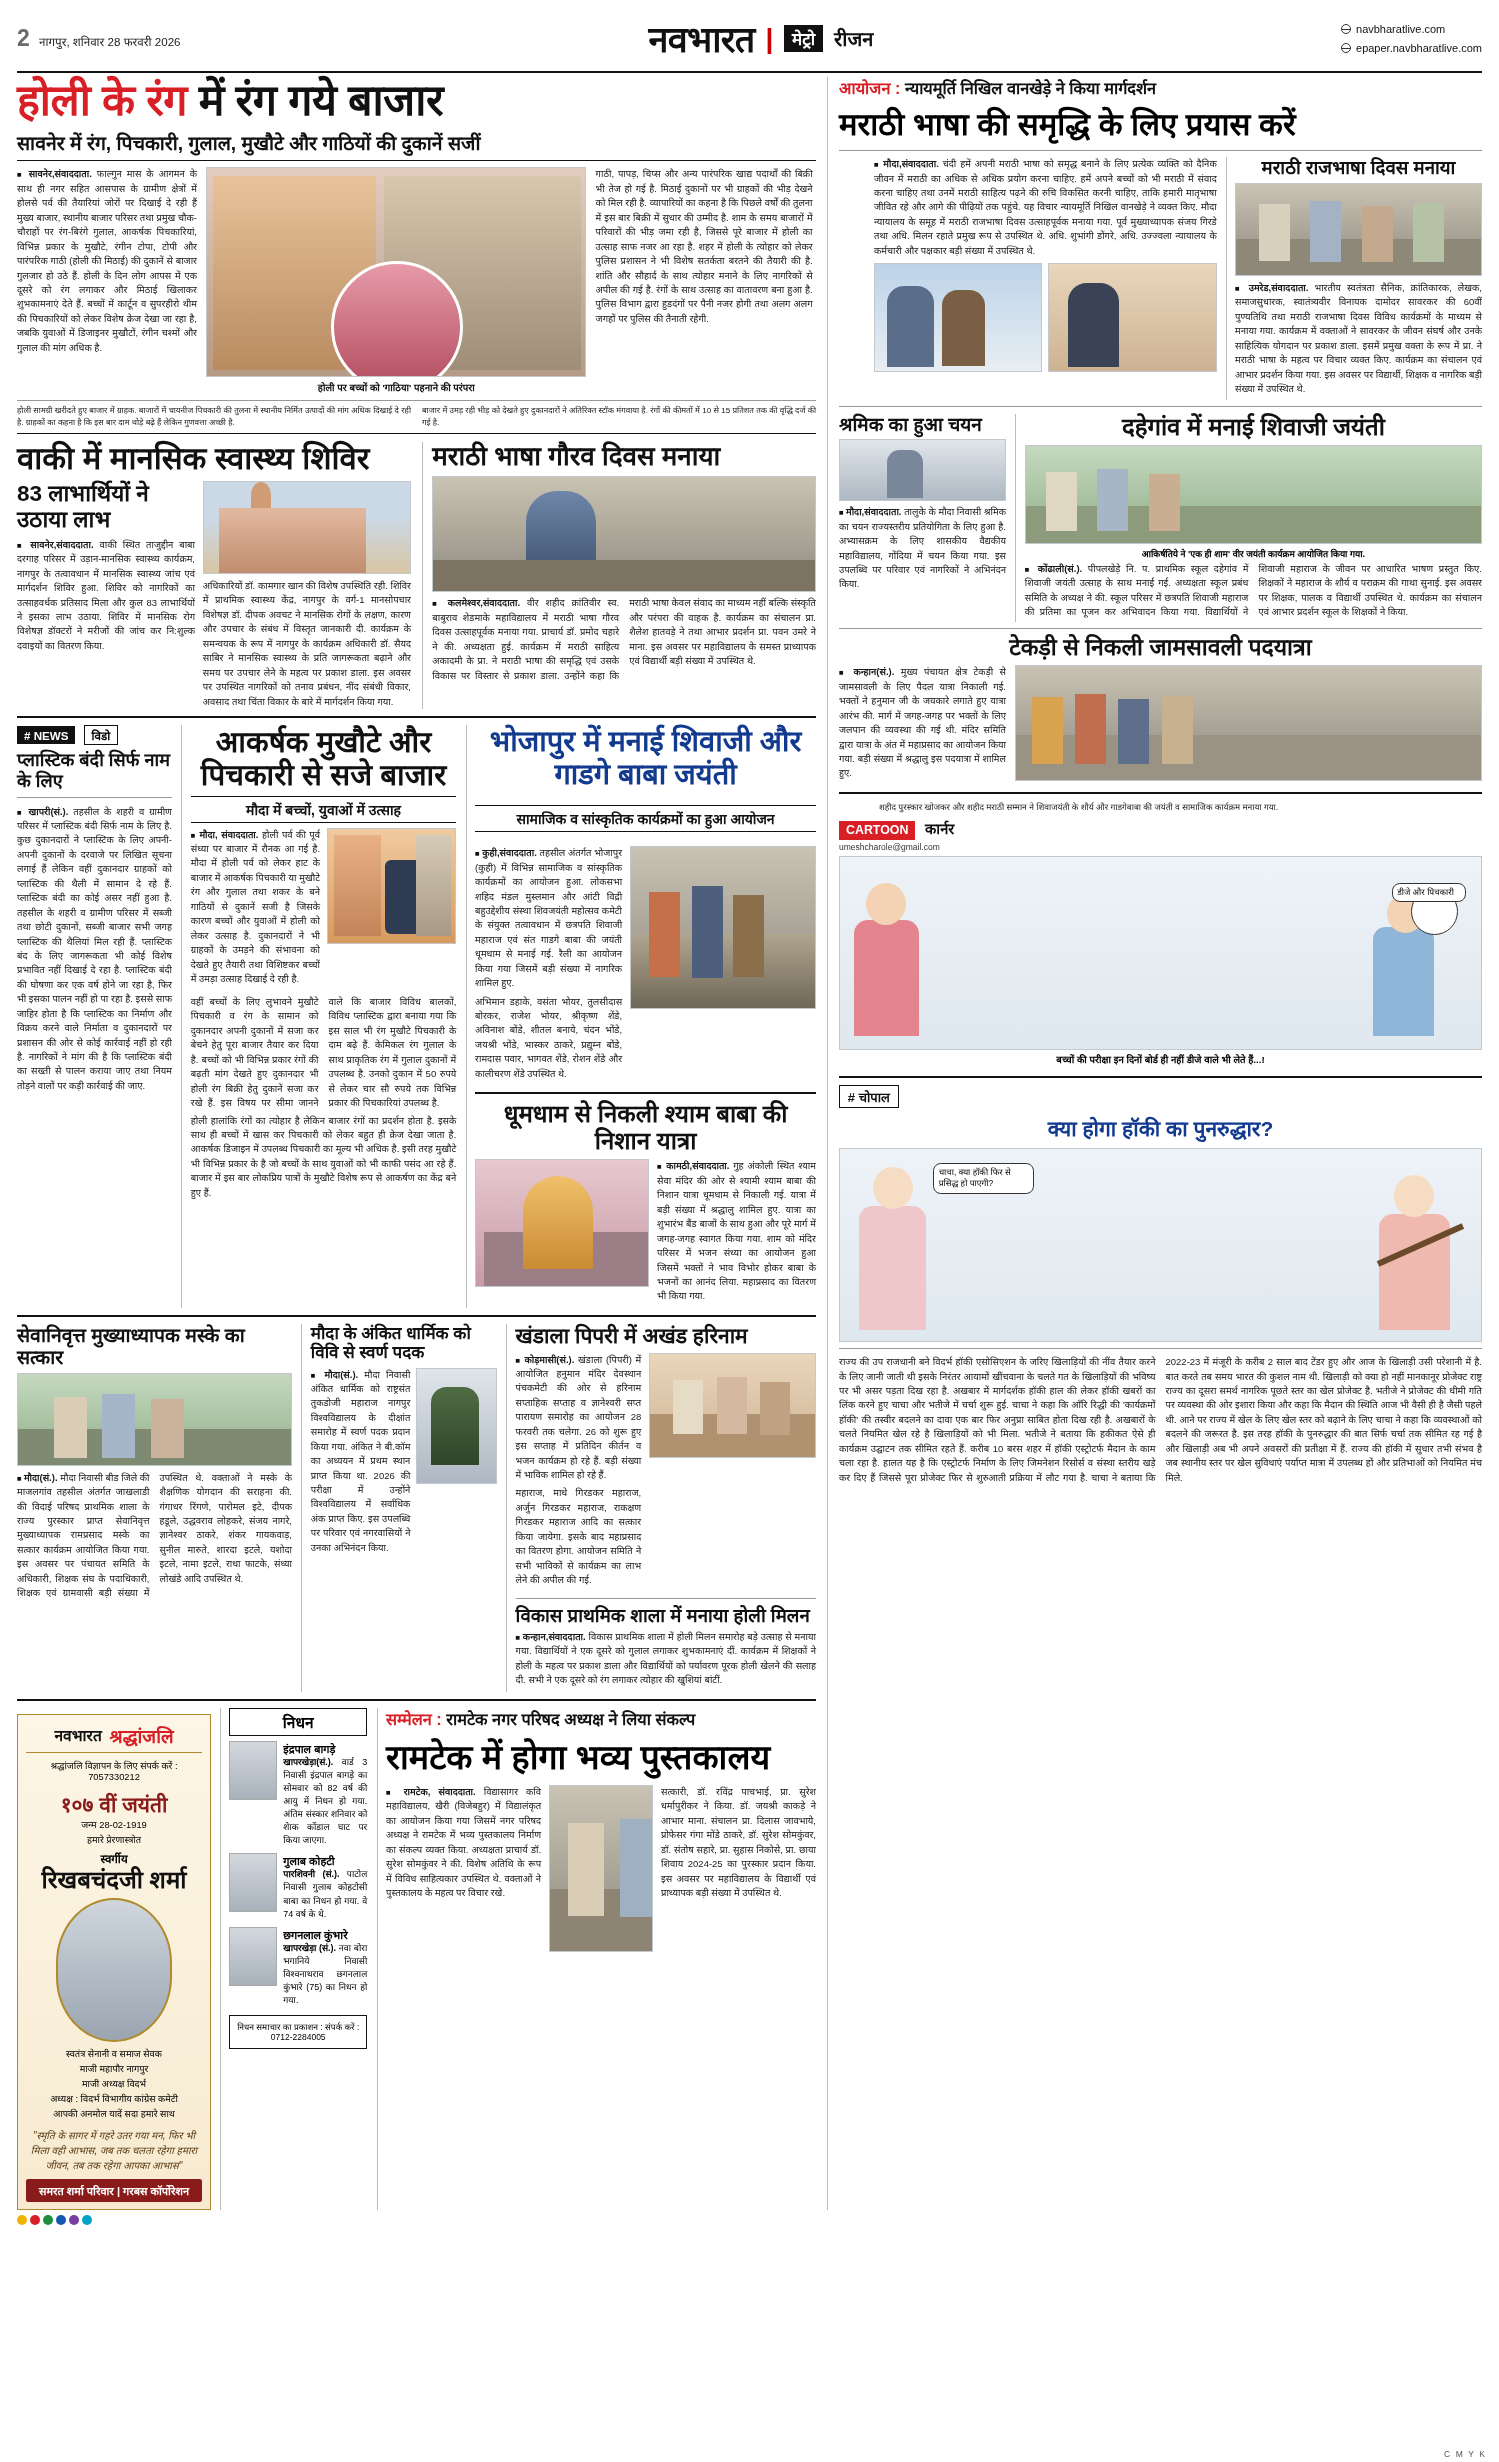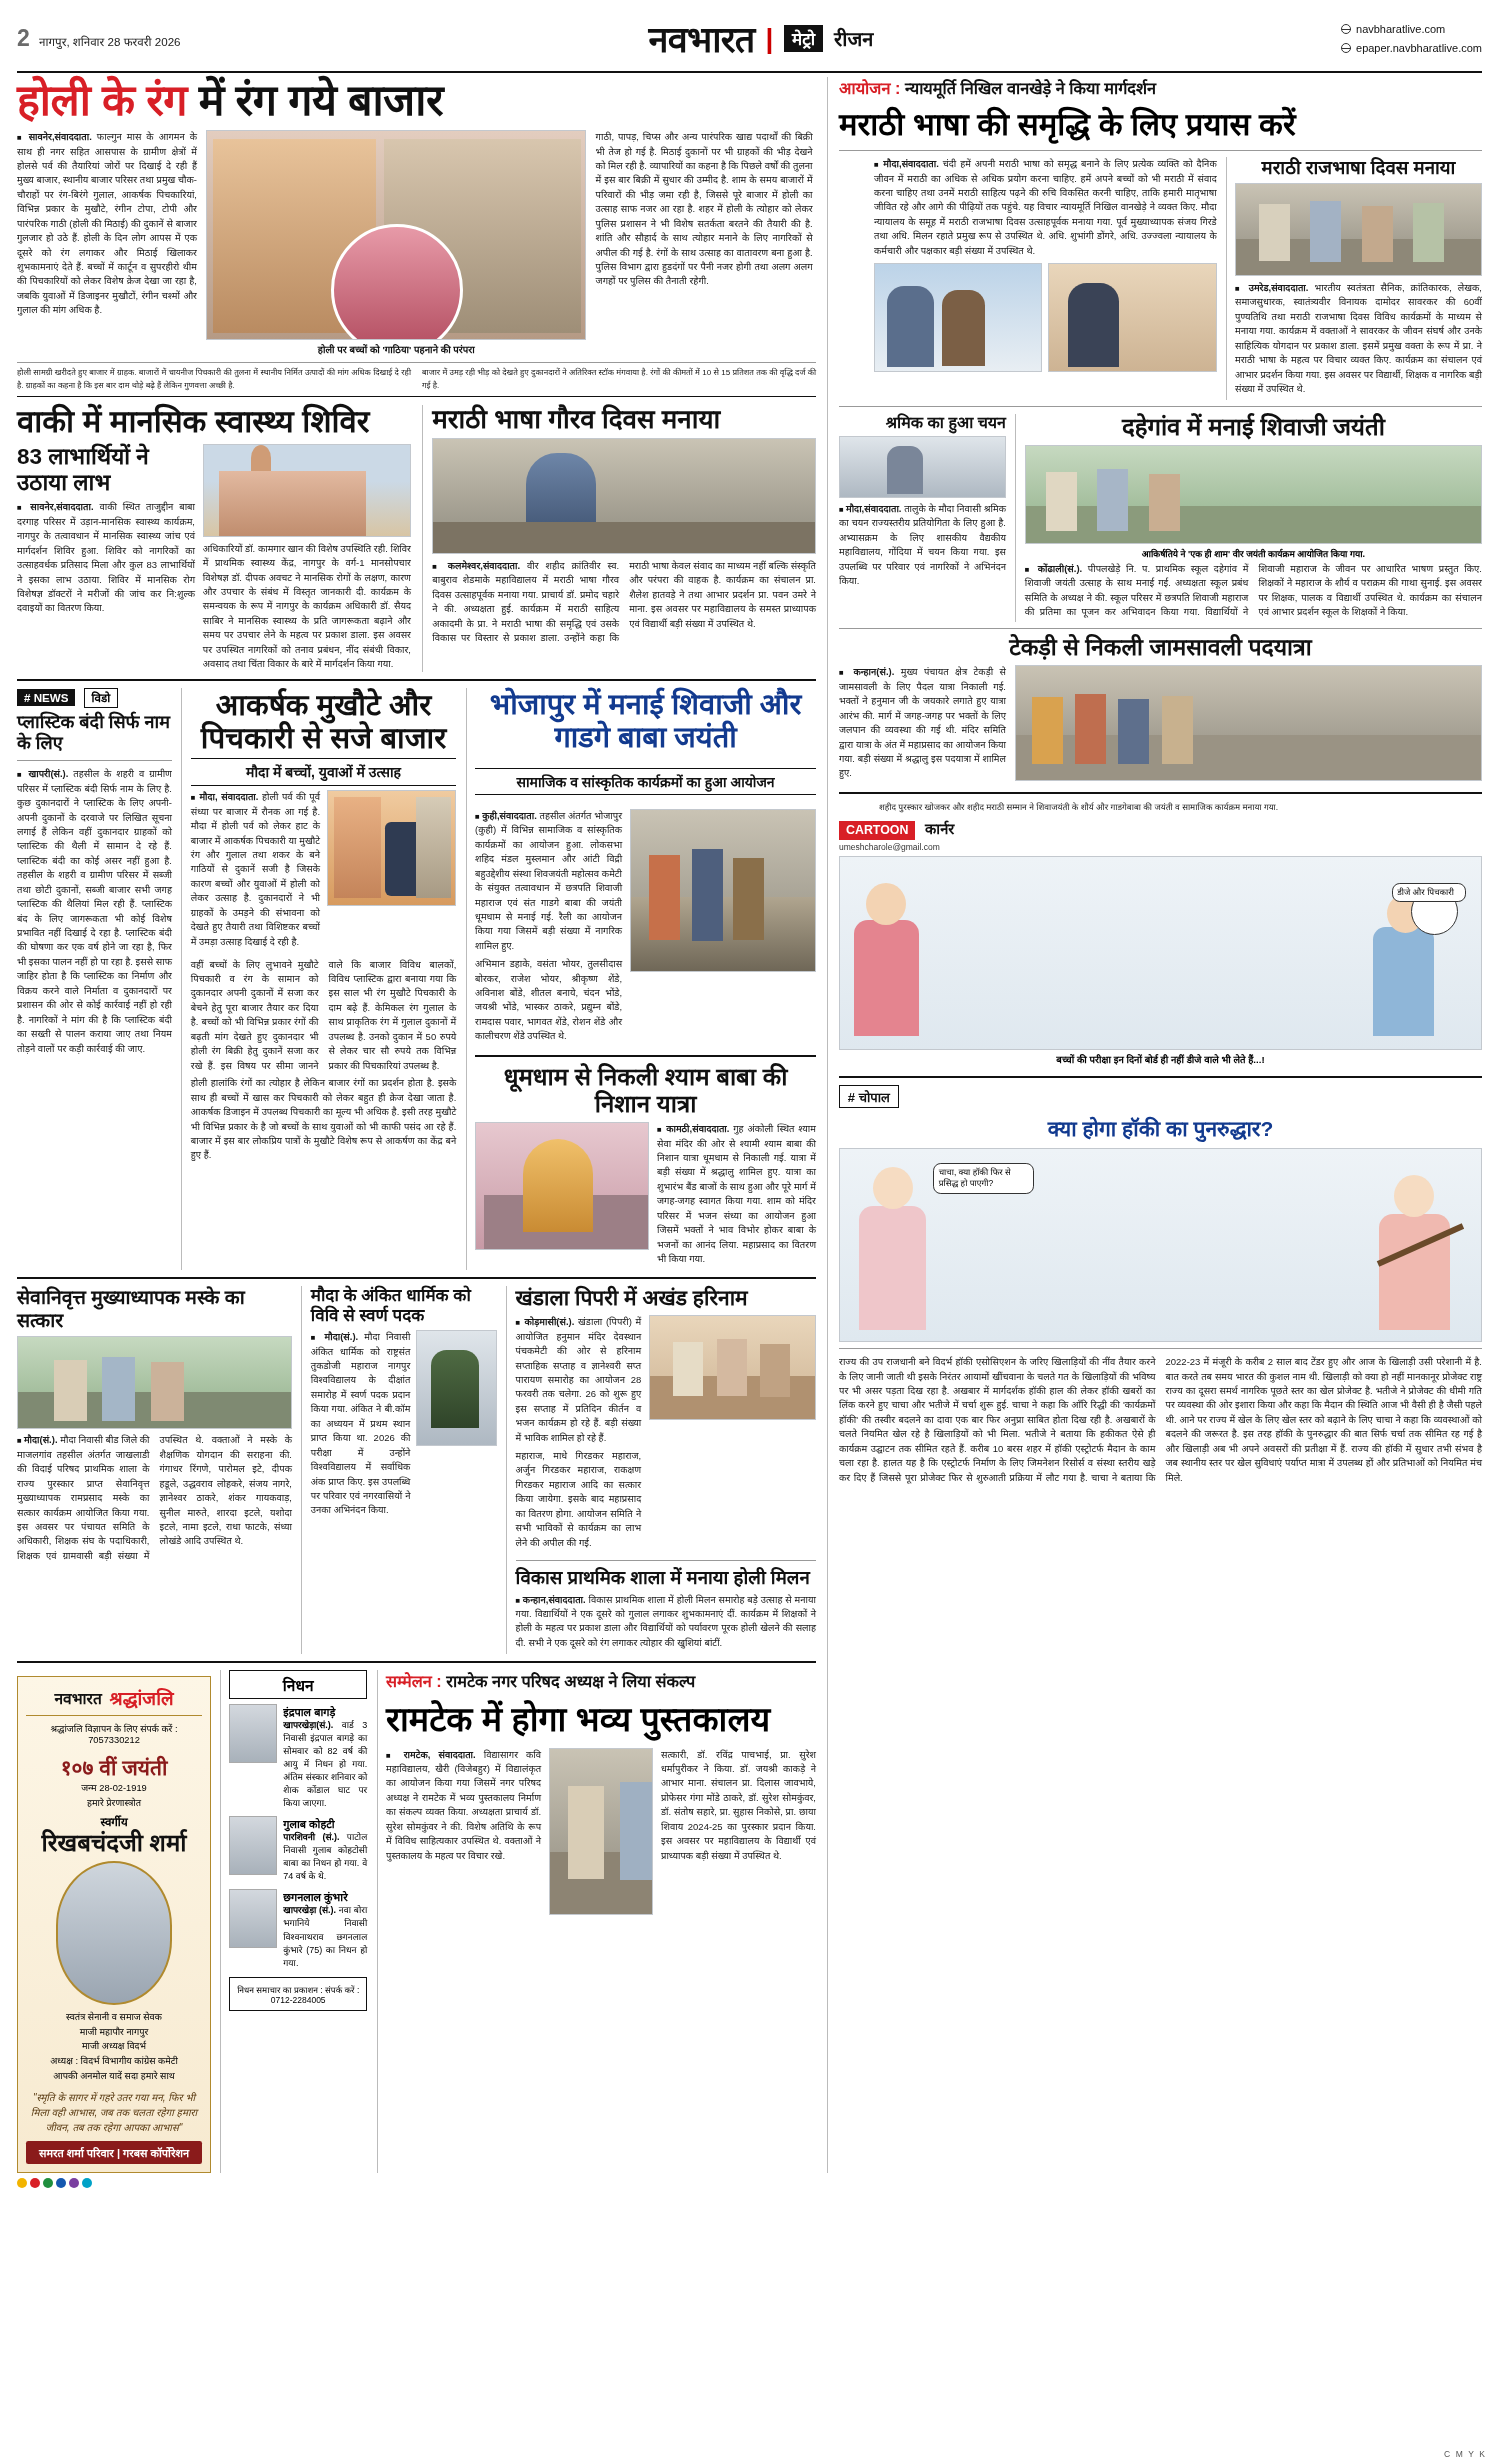--- a/index.html
+++ b/index.html
@@ -222,20 +222,21 @@
   </div>
 
   <div class="main-grid">
 
     <div>
 
       <div>
         <h1 class="hl-red">
           <span>होली के रंग</span> <span class="blk">में रंग गये बाजार</span>
         </h1>
+        <h2 class="hl-sub">सावनेर में रंग, पिचकारी, गुलाल, मुखौटे और गाठियों की दुकानें सजीं</h2>
 
         <div style="display:grid; grid-template-columns: 180px 380px 217px; gap:9.3px; margin-top:6.2px;">
           <div class="body-text">
             <p><span class="sq"></span><b>सावनेर,संवाददाता.</b>
               <span>फाल्गुन मास के आगमन के साथ ही नगर सहित आसपास के ग्रामीण क्षेत्रों में होलसे पर्व की तैयारियां जोरों पर दिखाई दे रही हैं मुख्य बाजार, स्थानीय बाजार परिसर तथा प्रमुख चौक-चौराहों पर रंग-बिरंगे गुलाल, आकर्षक पिचकारियां, विभिन्न प्रकार के मुखौटे, रंगीन टोपा, टोपी और पारंपरिक गाठी (होली की मिठाई) की दुकानें से बाजार गुलजार हो उठे हैं. होली के दिन लोग आपस में एक दूसरे को रंग लगाकर और मिठाई खिलाकर शुभकामनाएं देते हैं. बच्चों में कार्टून व सुपरहीरो थीम की पिचकारियों को लेकर विशेष क्रेज देखा जा रहा है, जबकि युवाओं में डिजाइनर मुखौटों, रंगीन चश्मों और गुलाल की मांग अधिक है.</span></p>
           </div>
           <div>
             <div class="photo ph-market" style="height:210px;">
               <div style="position:absolute;left:6.2px;top:7.8px;width:163px;height:194px;background:linear-gradient(#e8c39a,#b98b61);"></div>
               <div style="position:absolute;left:177px;top:7.8px;width:197px;height:194px;background:linear-gradient(#d8c6ae,#9e8e77);"></div>
@@ -523,21 +524,21 @@
             <div class="body-text" style="margin-top:4.7px;">
               <p><span class="sq"></span><b>उमरेड,संवाददाता.</b> <span>भारतीय स्वतंत्रता सैनिक, क्रांतिकारक, लेखक, समाजसुधारक, स्वातंत्र्यवीर विनायक दामोदर सावरकर की 60वीं पुण्यतिथि तथा मराठी राजभाषा दिवस विविध कार्यक्रमों के माध्यम से मनाया गया. कार्यक्रम में वक्ताओं ने सावरकर के जीवन संघर्ष और उनके साहित्यिक योगदान पर प्रकाश डाला. इसमें प्रमुख वक्ता के रूप में प्रा. ने मराठी भाषा के महत्व पर विचार व्यक्त किए. कार्यक्रम का संचालन एवं आभार प्रदर्शन किया गया. इस अवसर पर विद्यार्थी, शिक्षक व नागरिक बड़ी संख्या में उपस्थित थे.</span></p>
             </div>
           </div>
         </div>
 
         <div class="hr-thin"></div>
 
         <div style="display:grid;grid-template-columns:167px 1fr;gap:9.3px;">
           <div>
-            <h3 class="hl-mid" style="font-size:16px;text-align:right;">श्रमिक का हुआ चयन</h3>
+            <h3 class="hl-mid" style="font-size:19px;text-align:left;">श्रमिक का हुआ चयन</h3>
             <div class="photo ph-portrait" style="height:62px;margin-top:3.9px;">
               <div style="position:absolute;left:47px;top:9.3px;width:36px;height:48px;background:#7a8699;border-radius:12.4px 12.4px 0 0;"></div>
             </div>
             <div class="body-text" style="margin-top:3.9px;">
               <p><span class="sq"></span><b>मौदा,संवाददाता.</b> <span>तालुके के मौदा निवासी श्रमिक का चयन राज्यस्तरीय प्रतियोगिता के लिए हुआ है. अभ्यासक्रम के लिए शासकीय वैद्यकीय महाविद्यालय, गोंदिया में चयन किया गया. इस उपलब्धि पर परिवार एवं नागरिकों ने अभिनंदन किया.</span></p>
             </div>
           </div>
 
           <div style="border-left:0.8px solid #bbb;padding-left:8.5px;">
             <h2 class="hl-black" style="font-size:24px;text-align:center;">दहेगांव में मनाई शिवाजी जयंती</h2>

